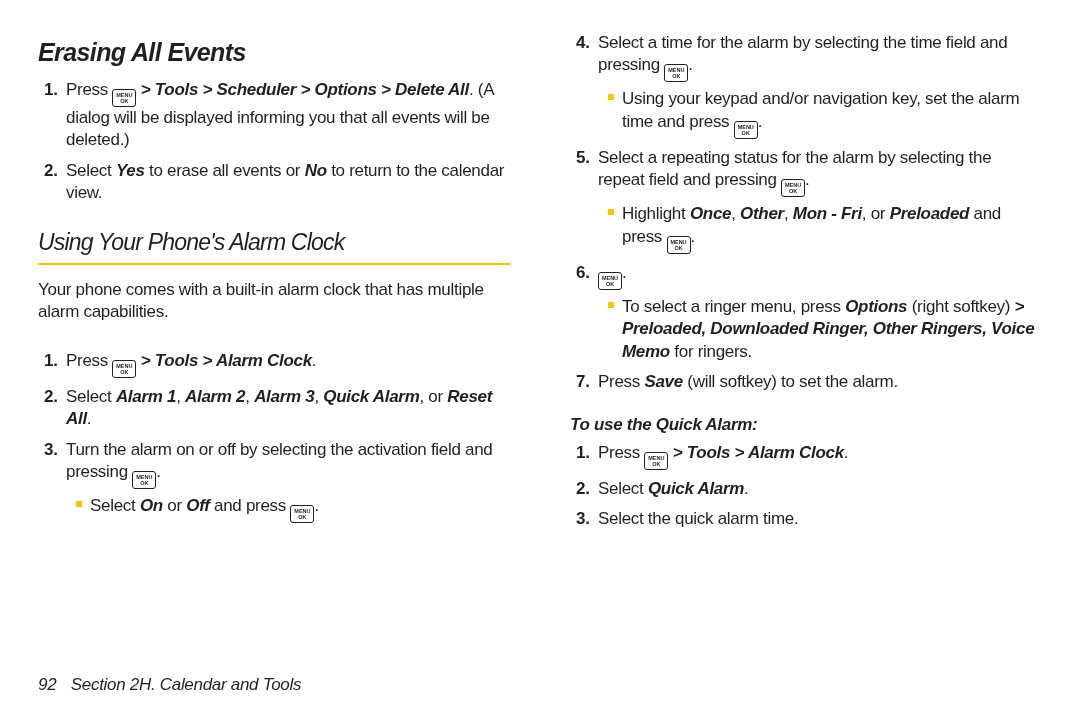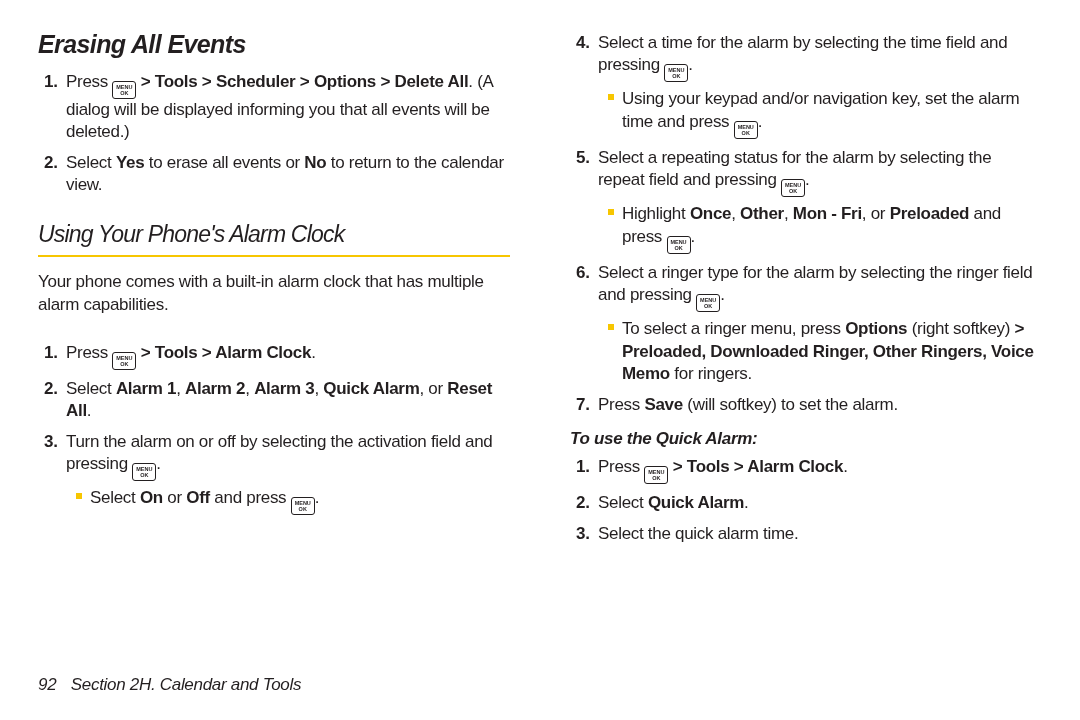--- a/index.html
+++ b/index.html
@@ -10,20 +10,21 @@
     height: 720px;
     font-family: Arial, Helvetica, sans-serif;
     color: #231f20;
     font-size: 17px;
     line-height: 1.32;
     letter-spacing: -0.3px;
   }
   .cols {
     display: flex;
     gap: 60px;
+    align-items: center;
   }
   .col {
     flex: 1;
     min-width: 0;
   }
   h2.sub {
     font-style: italic;
     font-weight: 700;
     font-size: 25px;
     margin: 0 0 10px 0;
@@ -61,21 +62,21 @@
     border-radius: 3px;
     width: 24px;
     height: 18px;
     font-size: 5.5px;
     font-weight: 700;
     line-height: 6px;
     vertical-align: -2px;
     text-align: center;
     letter-spacing: 0;
   }
-  .bi { font-weight:700; }
+  .bi { font-weight:700; font-style: italic; }
   .sublist {
     list-style: none;
     padding-left: 10px;
     margin: 6px 0 0 0;
   }
   .sublist li {
     position: relative;
     padding-left: 14px;
     margin: 3px 0;
   }
@@ -85,21 +86,21 @@
     left: 0;
     top: 6px;
     width: 6px;
     height: 6px;
     background: #f7c600;
   }
   .quickhead {
     font-style: italic;
     font-weight: 700;
     font-size: 17px;
-    margin: 12px 0 6px 0;
+    margin: 20px 0 6px 0;
     letter-spacing: -0.3px;
   }
   .footer {
     position: absolute;
     bottom: 24px;
     left: 38px;
     font-style: italic;
     font-size: 17px;
     letter-spacing: -0.3px;
   }
@@ -181,21 +182,21 @@
         <ul class="sublist">
           <li>
             <span>Highlight </span><span class="bi">Once</span><span>, </span><span class="bi">Other</span><span>, </span><span class="bi">Mon - Fri</span><span>, or </span><span class="bi">Preloaded</span><span> and press </span><span class="menuok">
                 <span>MENU</span>
                 <span>OK</span>
               </span><span>.</span>
           </li>
         </ul>
       </li>
       <li>
-        <span>Select a ringer type for the alarm by selecting the ringer field and pressing </span><span class="menuok">
+        <span class="menuok">
             <span>MENU</span>
             <span>OK</span>
           </span><span>.</span>
         <ul class="sublist">
           <li>
             <span>To select a ringer menu, press </span><span class="bi">Options</span><span> (right softkey) </span><span class="bi">&gt; Preloaded, Downloaded Ringer, Other Ringers, Voice Memo</span><span> for ringers.</span>
           </li>
         </ul>
       </li>
       <li>

